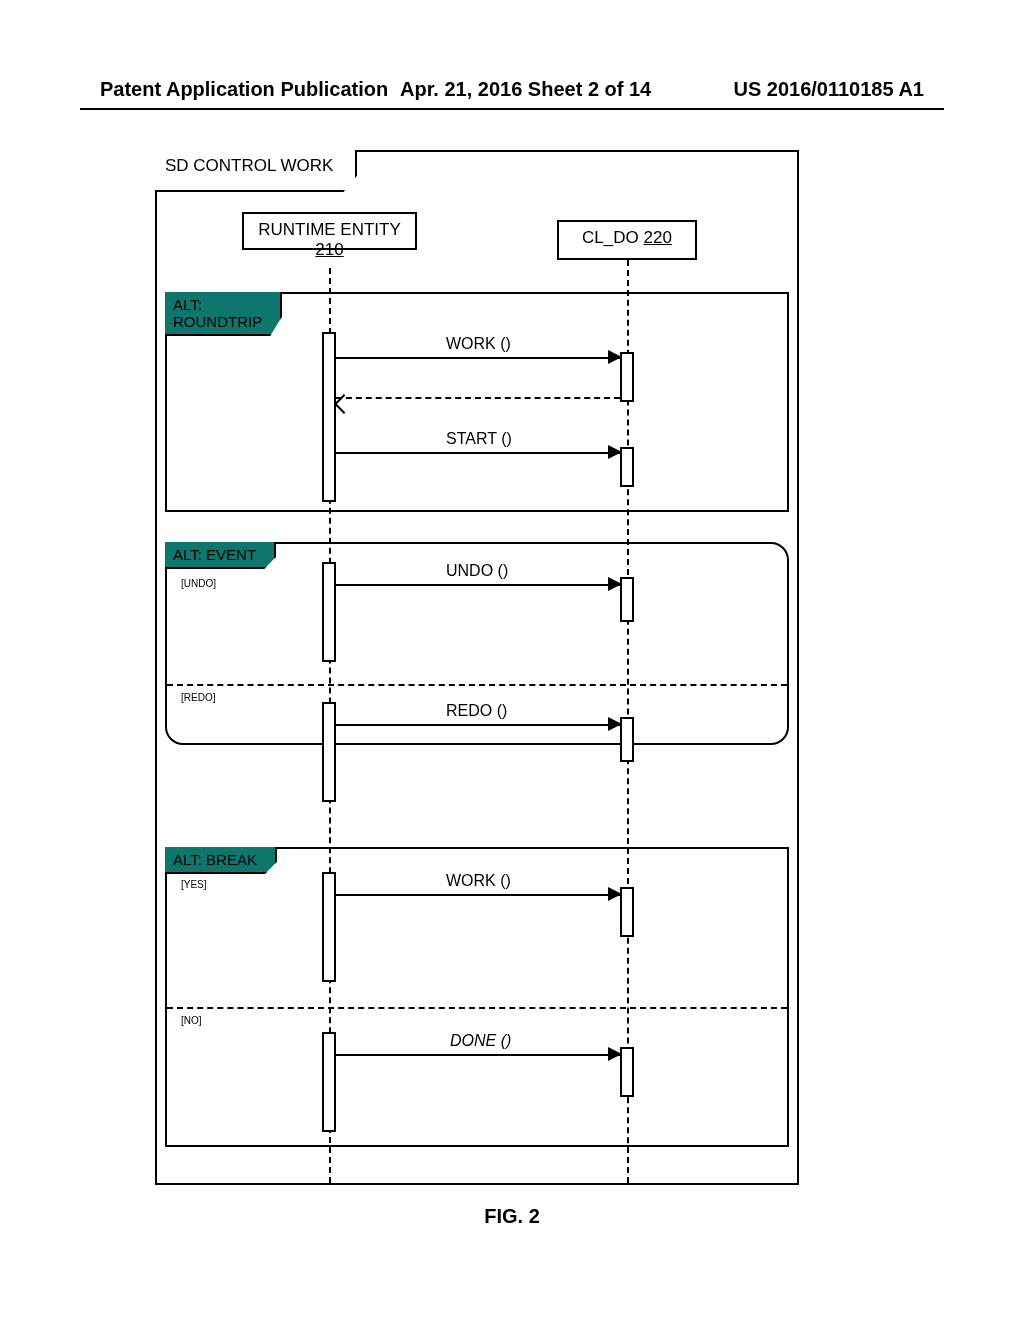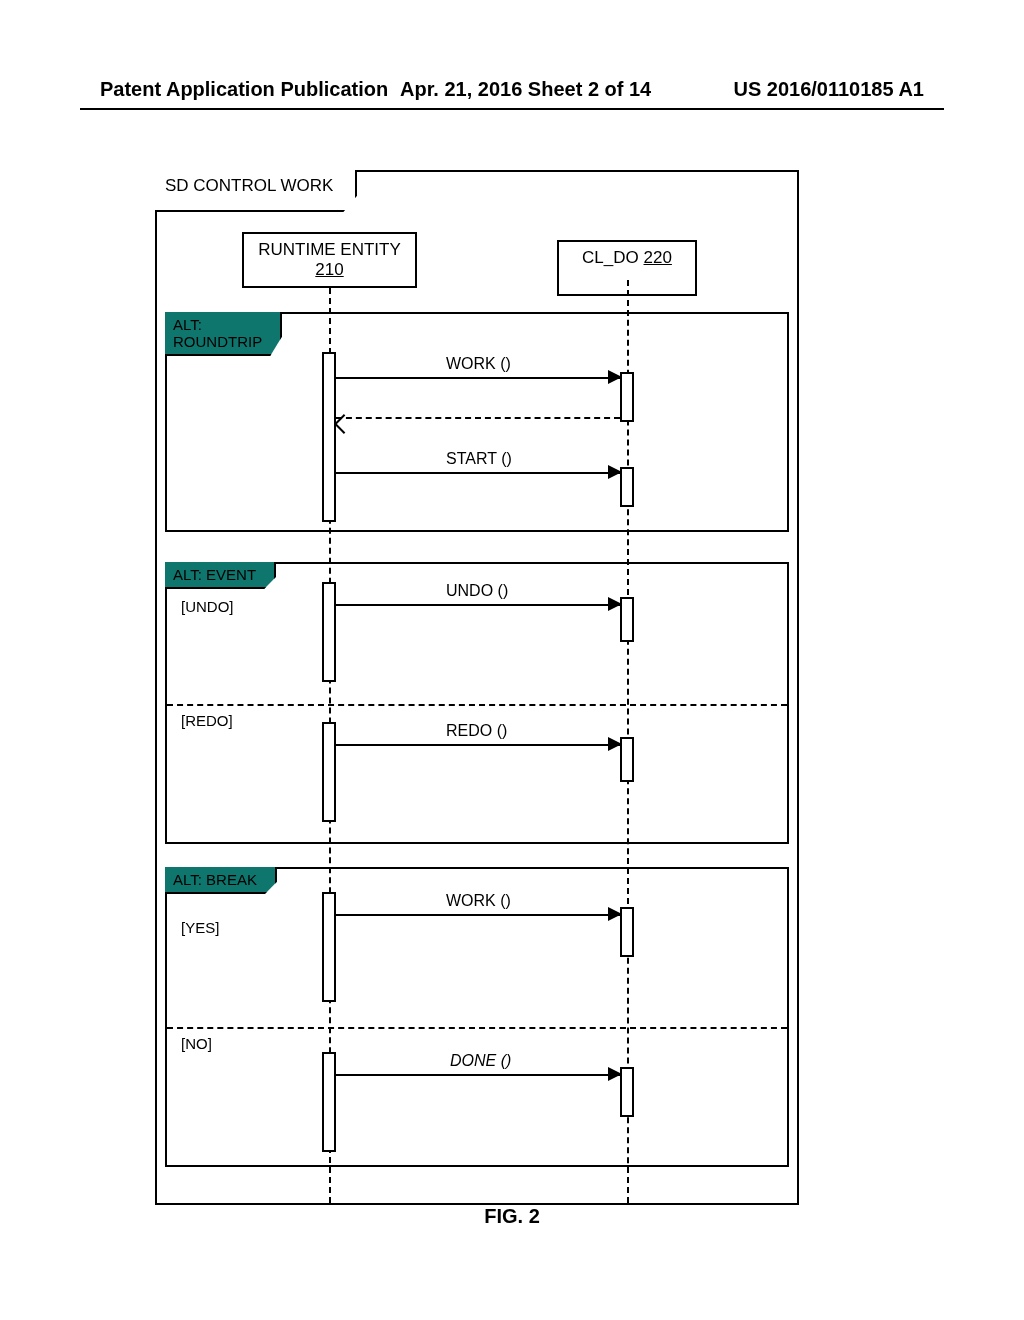--- a/index.html
+++ b/index.html
@@ -29,21 +29,20 @@
     top: 108px; left: 80px; right: 80px;
     border-top: 2px solid #000;
   }
 
   .outer-frame {
     position: absolute;
     left: 155px; top: 150px;
     width: 644px; height: 1035px;
     border: 2px solid #000;
     box-sizing: border-box;
-    margin-top: 20px;
   }
 
   
   .tab-main {
     position: absolute;
     left: -2px; top: -2px;
     height: 42px;
     border: 2px solid #000;
     border-left: none; border-top: none;
     padding: 6px 22px 0 10px;
@@ -84,21 +83,21 @@
     border: 2px solid #000;
     border-left: none; border-top: none;
     font-size: 15px;
     padding: 4px 18px 4px 8px;
     background: #0f766e;
     white-space: pre;
     clip-path: polygon(0 0, 100% 0, 100% 55%, calc(100% - 12px) 100%, 0 100%);
   }
   .frag .guard {
     position: absolute;
-    font-size: 15px;
+    font-size: 10px;
     left: 14px;
   }
   .frag .sep {
     position: absolute;
     left: 0; right: 0;
     border-top: 2px dashed #000;
   }
 
   
   .act {
@@ -162,25 +161,25 @@
     <span class="header-left">Patent Application Publication</span>
     <span class="header-mid">Apr. 21, 2016  Sheet 2 of 14</span>
     <span class="header-right">US 2016/0110185 A1</span>
   </div>
   <div class="header-rule"></div>
 
   <div class="outer-frame">
 
     <div class="tab-main">SD CONTROL WORK</div>
 
-    <div class="head" style="left:85px; top:60px; width:175px; height:56px;">
+    <div class="head" style="left:85px; top:60px; width:175px; height:38px;">
       <span>RUNTIME ENTITY</span><br>
       <span class="id">210</span>
     </div>
-    <div class="head" style="left:400px; top:68px; width:140px; height:56px;">
+    <div class="head" style="left:400px; top:68px; width:140px; height:40px;">
       <span>CL_DO </span><span class="id">220</span>
     </div>
 
     <div class="lifeline" style="left:172px; top:116px; height:915px;"></div>
     <div class="lifeline" style="left:470px; top:108px; height:923px;"></div>
 
     <div class="frag" style="left:8px; top:140px; width:624px; height:220px;">
       <div class="frag-tab">ALT:
 ROUNDTRIP</div>
     </div>
@@ -197,21 +196,21 @@
     <div class="msg" style="left:179px; top:245px; width:284px;">
       <div class="line-dashed"></div>
         <div class="arrow-l-open"></div>
     </div>
     <div class="msg" style="left:179px; top:300px; width:284px;">
       <div class="line-solid"></div>
         <div class="arrow-r"></div>
       <span class="label" style="left:110px;">START ()</span>
     </div>
 
-    <div class="frag" style="left:8px; top:390px; width:624px; height:282px;">
+    <div class="frag" style="left:8px; top:390px; width:624px; height:203px;border-radius:18px;">
       <div class="frag-tab">ALT: EVENT</div>
       <span class="guard" style="top:34px;">[UNDO]</span>
       <div class="sep" style="top:140px;"></div>
       <span class="guard" style="top:148px;">[REDO]</span>
     </div>
     <div class="act" style="left:172px; top:410px; height:100px;"></div>
     <div class="act" style="left:470px; top:425px; height:45px;"></div>
     <div class="act" style="left:172px; top:550px; height:100px;"></div>
     <div class="act" style="left:470px; top:565px; height:45px;"></div>
 
@@ -221,21 +220,21 @@
       <span class="label" style="left:110px;">UNDO ()</span>
     </div>
     <div class="msg" style="left:179px; top:572px; width:284px;">
       <div class="line-solid"></div>
         <div class="arrow-r"></div>
       <span class="label" style="left:110px;">REDO ()</span>
     </div>
 
     <div class="frag" style="left:8px; top:695px; width:624px; height:300px;">
       <div class="frag-tab">ALT: BREAK</div>
-      <span class="guard" style="top:50px;">[YES]</span>
+      <span class="guard" style="top:30px;">[YES]</span>
       <div class="sep" style="top:158px;"></div>
       <span class="guard" style="top:166px;">[NO]</span>
     </div>
     <div class="act" style="left:172px; top:720px; height:110px;"></div>
     <div class="act" style="left:470px; top:735px; height:50px;"></div>
     <div class="act" style="left:172px; top:880px; height:100px;"></div>
     <div class="act" style="left:470px; top:895px; height:50px;"></div>
 
     <div class="msg" style="left:179px; top:742px; width:284px;">
       <div class="line-solid"></div>

